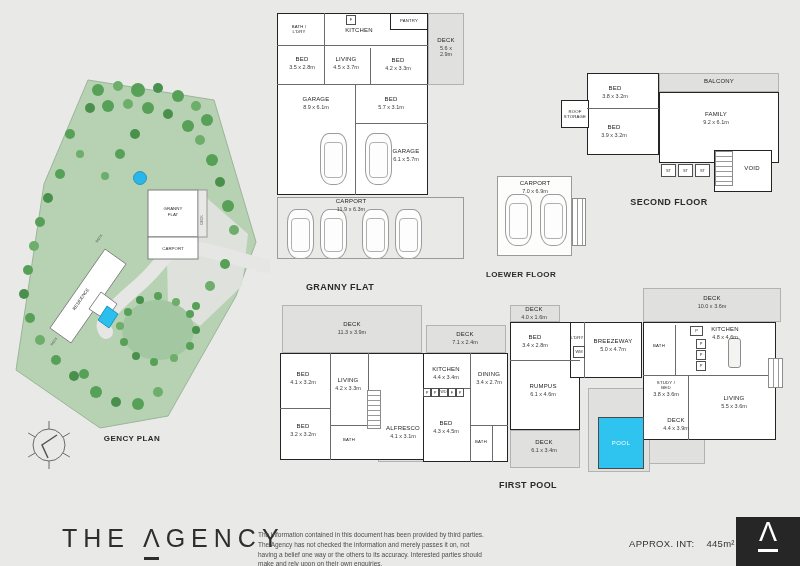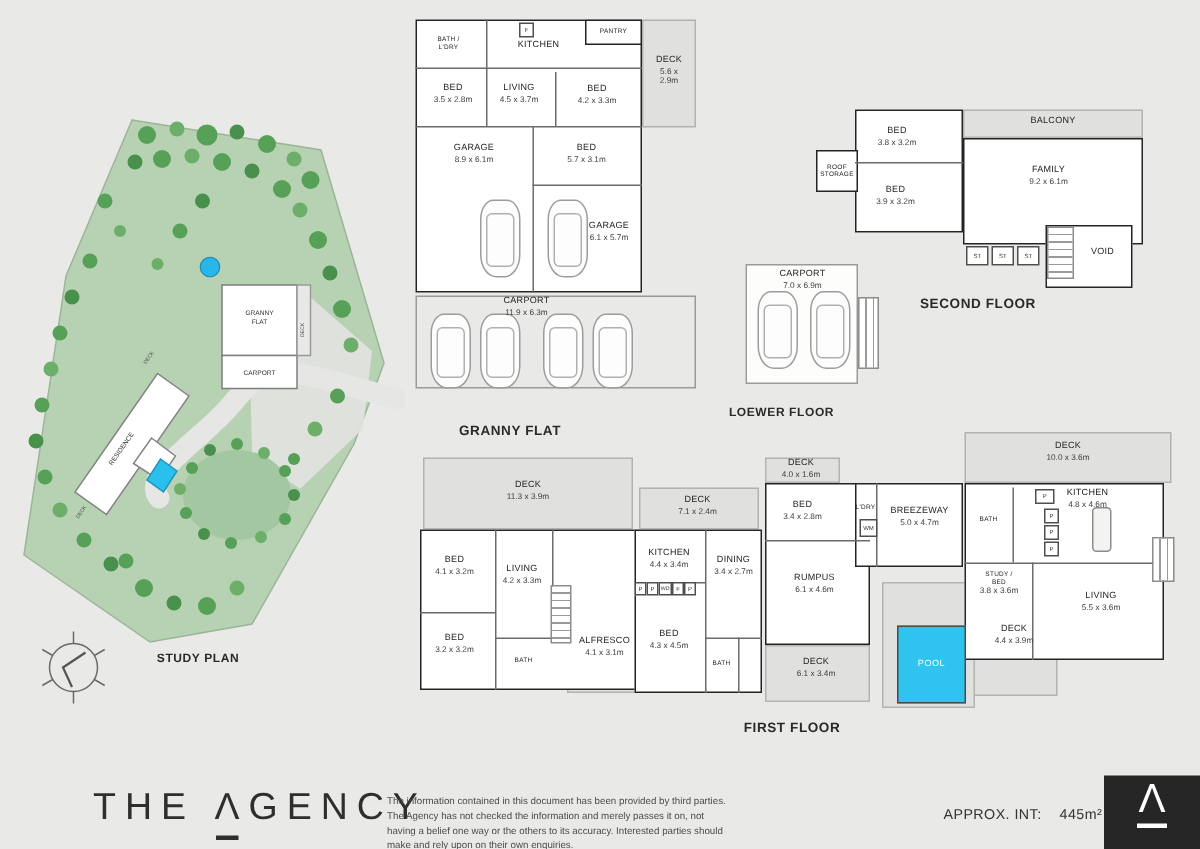--- a/index.html
+++ b/index.html
@@ -129,21 +129,21 @@
   <g stroke="#6a6a6a" stroke-width="1">
     <line x1="29" y1="13" x2="29" y2="5"></line>
       <line x1="29" y1="45" x2="29" y2="53"></line>
     <line x1="42.9" y1="21" x2="49.8" y2="17"></line>
       <line x1="15.1" y1="37" x2="8.2" y2="41"></line>
     <line x1="42.9" y1="37" x2="49.8" y2="41"></line>
       <line x1="15.1" y1="21" x2="8.2" y2="17"></line>
   </g>
   <path d="M 37,19 L 22,29 L 28,42" fill="none" stroke="#555" stroke-width="1.5"></path>
 </svg>
-<div class="caption small" style="left:132px;top:434px">STUDY PLAN</div>
+<div class="caption small" style="left:132px;top:434px">GENCY PLAN</div>
 
 <div class="plan" style="left:276px;top:10px;width:190px;height:300px">
   <div class="deck" style="left:152px;top:3px;width:36px;height:72px"></div>
   <div class="room" style="left:1px;top:3px;width:151px;height:182px"></div>
   <div class="room" style="left:114px;top:3px;width:38px;height:17px;border-width:1px"></div>
   <div class="iw-h" style="left:1px;top:35px;width:151px"></div>
   <div class="iw-h" style="left:1px;top:74px;width:151px"></div>
   <div class="iw-v" style="left:48px;top:3px;height:71px"></div>
   <div class="iw-v" style="left:94px;top:38px;height:36px"></div>
   <div class="iw-v" style="left:79px;top:74px;height:111px"></div>
@@ -196,21 +196,21 @@
       <span class="nm">GARAGE</span>
       <span class="dm">6.1 x 5.7m</span>
     </div>
   <div class="lbl" style="left:75px;top:195px">
       <span class="nm">CARPORT</span>
       <span class="dm">11.9 x 6.3m</span>
     </div>
   <div class="caption" style="left:64px;top:272px">GRANNY FLAT</div>
 </div>
 
-<div class="plan" style="left:542px;top:55px;width:230px;height:160px">
+<div class="plan" style="left:559px;top:55px;width:230px;height:160px">
   <div class="deck" style="left:100px;top:18px;width:120px;height:19px"></div>
   <div class="room" style="left:28px;top:18px;width:72px;height:82px"></div>
   <div class="room" style="left:2px;top:45px;width:28px;height:28px"></div>
   <div class="room" style="left:100px;top:37px;width:120px;height:71px"></div>
   <div class="room" style="left:155px;top:95px;width:58px;height:42px"></div>
   <div class="iw-h" style="left:28px;top:53px;width:72px"></div>
   <div class="box" style="left:102px;top:109px;width:15px;height:13px">
       <span>ST</span>
     </div>
   <div class="box" style="left:119px;top:109px;width:15px;height:13px">
@@ -410,21 +410,21 @@
       <span class="dm">3.8 x 3.6m</span>
     </div>
   <div class="lbl" style="left:458px;top:114px">
       <span class="nm">LIVING</span>
       <span class="dm">5.5 x 3.6m</span>
     </div>
   <div class="lbl" style="left:400px;top:136px">
       <span class="nm">DECK</span>
       <span class="dm">4.4 x 3.9m</span>
     </div>
-  <div class="caption" style="left:252px;top:192px">FIRST FLOOR</div>
+  <div class="caption" style="left:252px;top:192px">FIRST POOL</div>
 </div>
 
 <div class="brand">
   <span>THE</span><span> </span><span class="logo-a">Λ</span><span>GENCY</span>
 </div>
 <div class="disclaimer">The information contained in this document has been provided by third parties. The Agency has not checked the information and merely passes it on, not having a belief one way or the others to its accuracy. Interested parties should make and rely upon on their own enquiries.</div>
 <div class="approx">
   <span>APPROX. INT:</span><span class="val">445m²</span>
 </div>
 <div class="mark">

